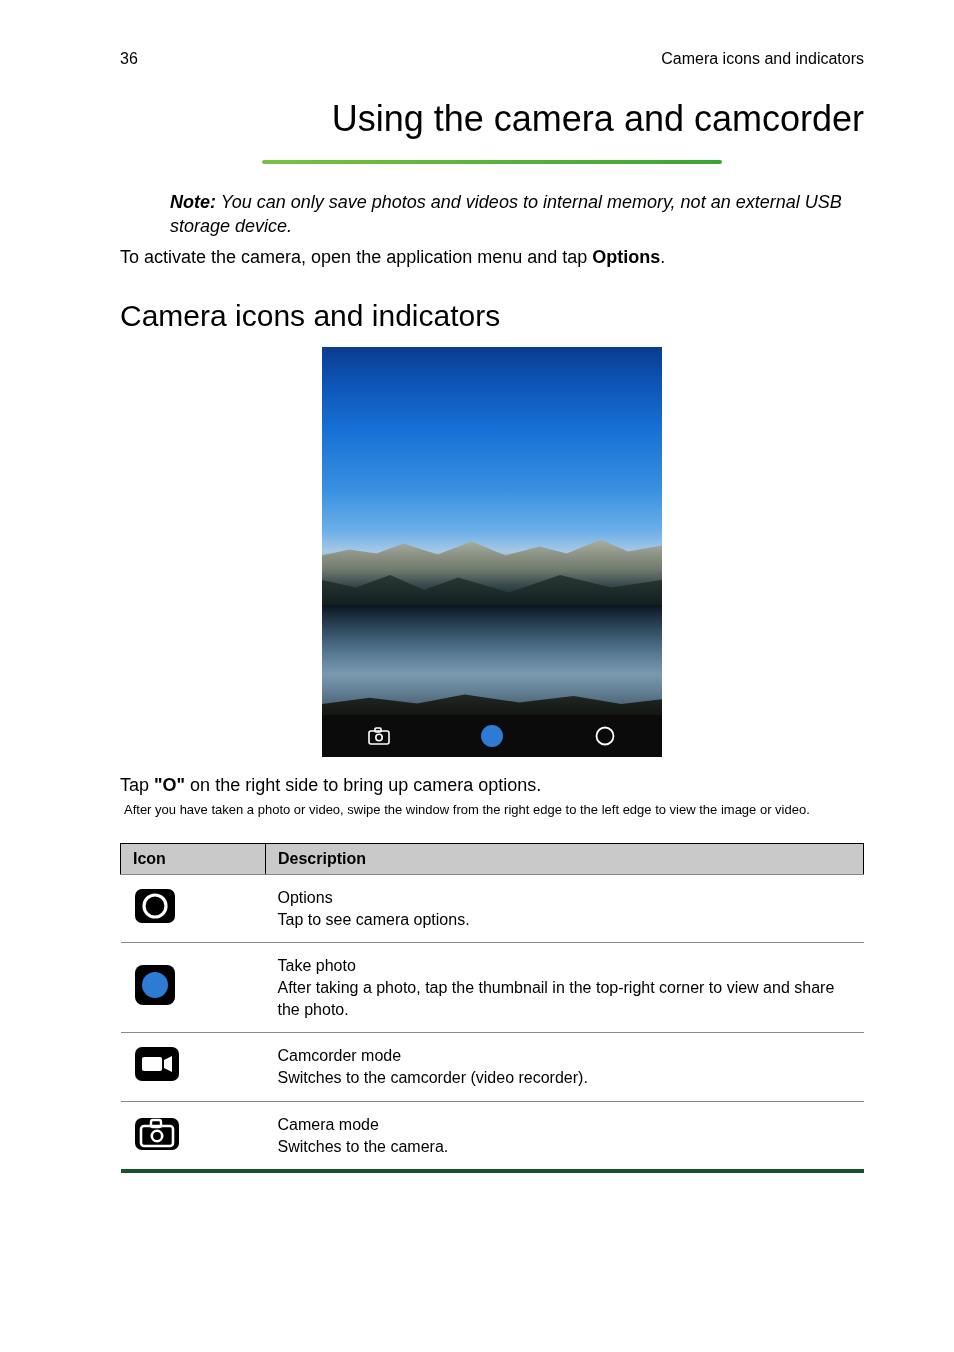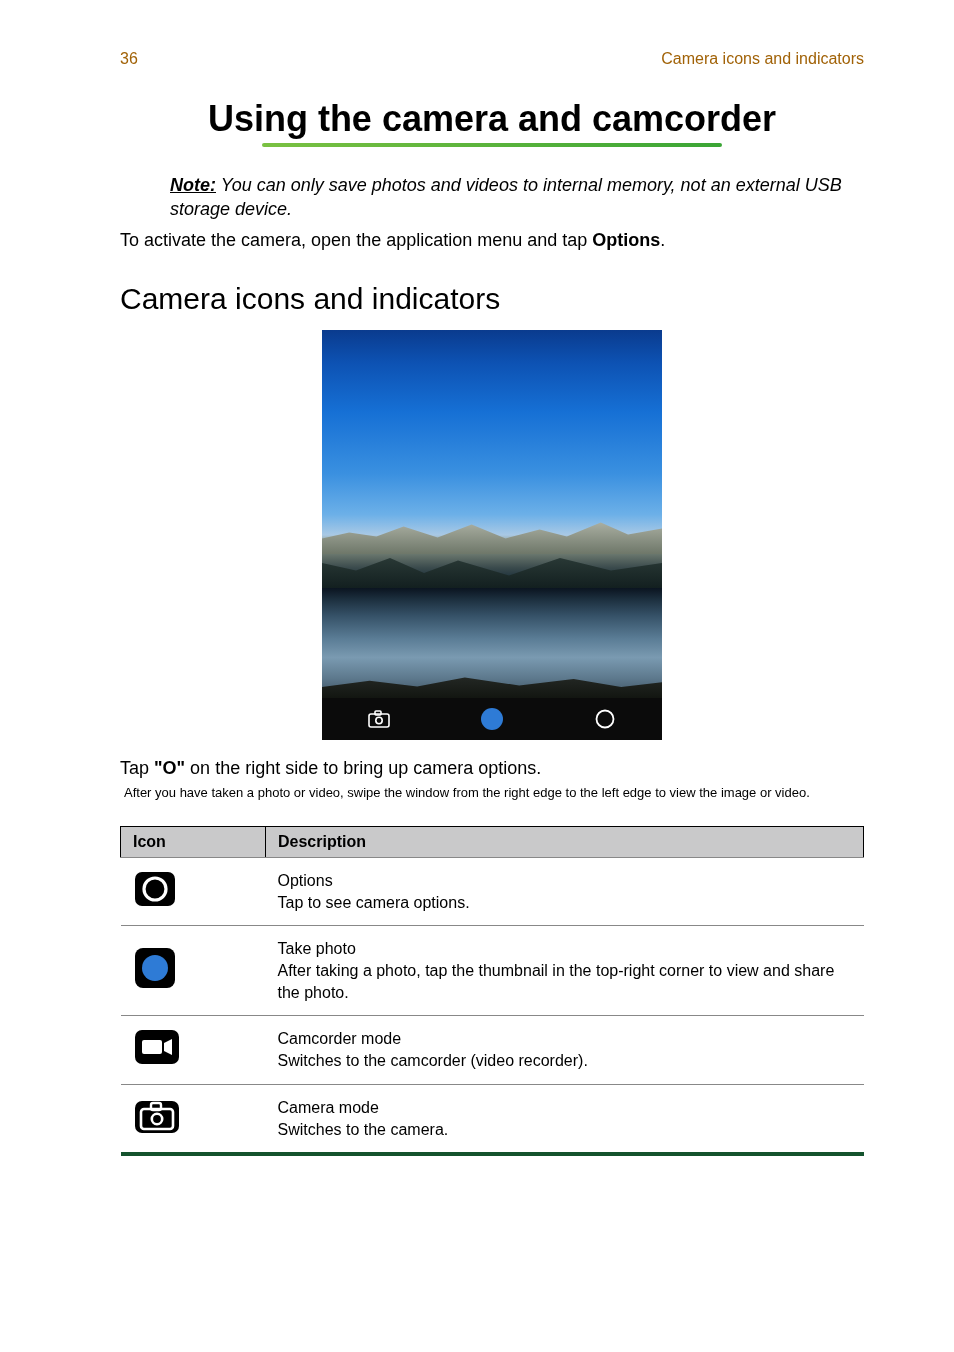--- a/index.html
+++ b/index.html
@@ -13,48 +13,48 @@
     width: 954px;
     height: 1352px;
     box-sizing: border-box;
     padding: 50px 90px 50px 120px;
     position: relative;
   }
   .header-line {
     display: flex;
     justify-content: space-between;
     font-size: 16px;
-    color: #a16207;
+    color: #000000;
     margin-bottom: 30px;
   }
   .main-title {
-    text-align: center;
+    text-align: right;
     font-size: 36px;
-    font-weight: 700;
-    margin: 10px 0 3px 0;
+    font-weight: 400;
+    margin: 10px 0 20px 0;
   }
   .title-underline {
     width: 460px;
     height: 4px;
     margin: 0 auto 26px auto;
     background: linear-gradient(90deg, #7ac142, #3aa535);
     border-radius: 2px;
   }
   .body-text {
     font-size: 18px;
     line-height: 1.35;
     margin: 0 0 4px 0;
   }
   .note-block {
     margin: 6px 0 6px 50px;
     font-size: 18px;
     font-style: italic;
     line-height: 1.35;
   }
-  .note-label { font-weight: bold; text-decoration: underline; }
+  .note-label { font-weight: bold; }
   .section-heading {
     font-size: 30px;
     font-weight: 400;
     margin: 30px 0 14px 0;
   }
   .preview-wrap { text-align: center; margin-bottom: 12px; }
   .camera-preview {
     display: inline-block;
     width: 340px;
     height: 410px;

